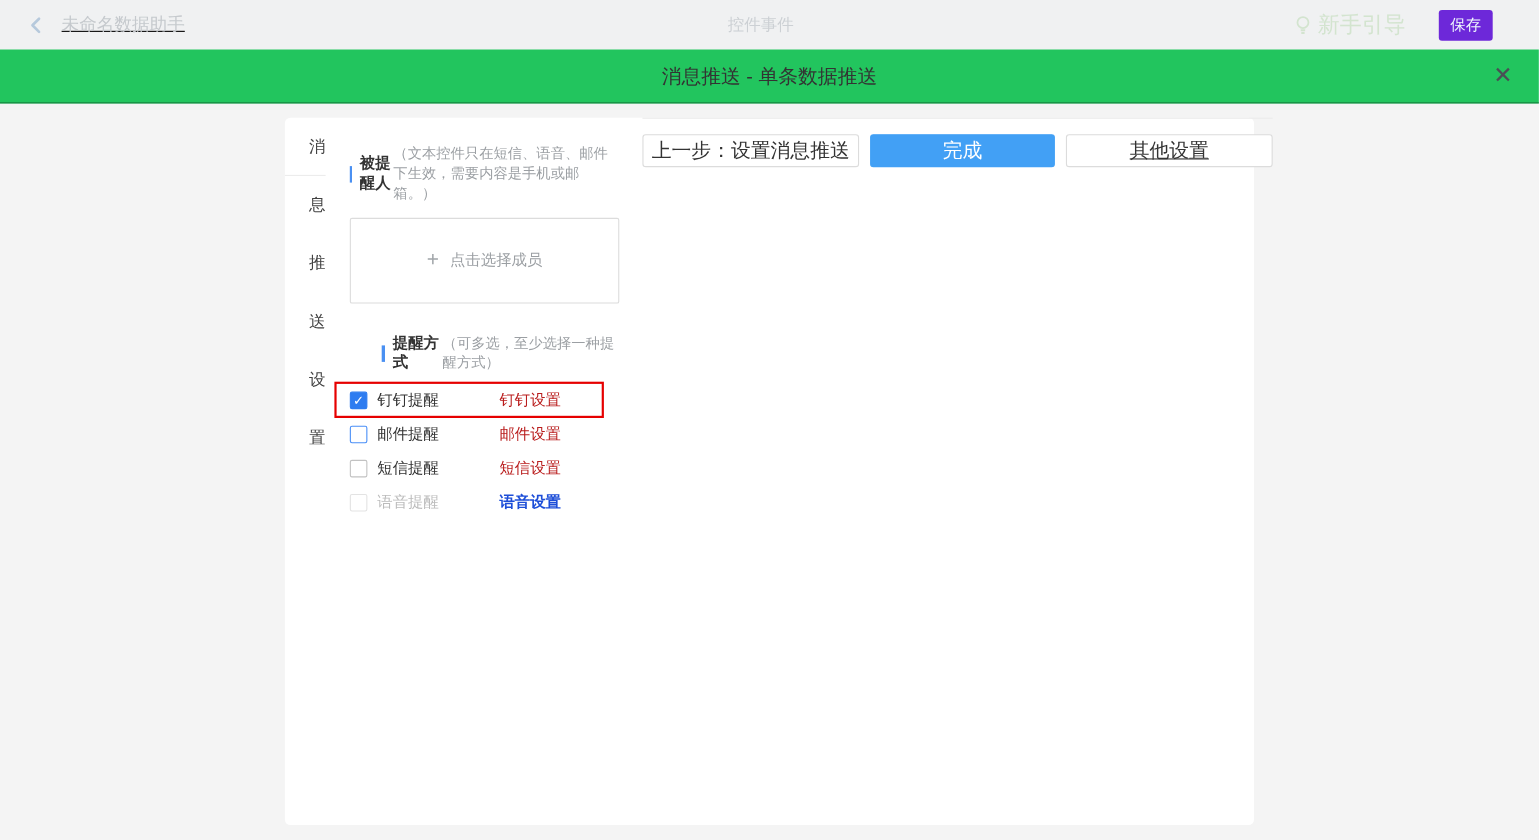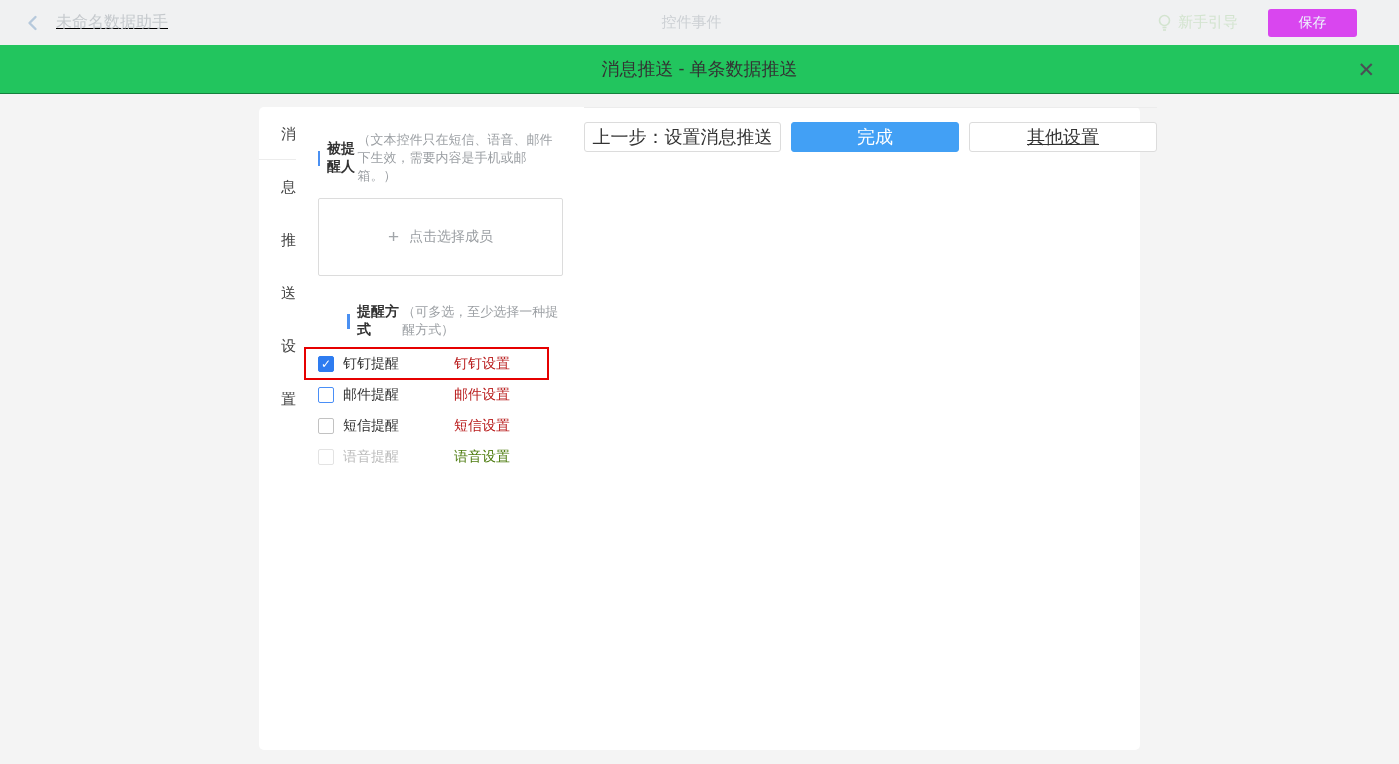--- a/index.html
+++ b/index.html
@@ -8,24 +8,24 @@
 
   
   .topbar { height:45px; background:#f0f1f2; display:flex; align-items:center;
     position:relative; }
   .topbar-left { display:flex; align-items:center; padding-left:24px;text-decoration:underline; }
   .back-icon { width:18px; height:18px; margin-right:14px; cursor:pointer; display:inline-flex; }
   .app-title { font-size:16px; color:#c5c9cd; }
   .topbar-center { position:absolute; left:0; right:16px; text-align:center;
     font-size:15px; color:#ccd0d4; pointer-events:none; }
   .topbar-right { margin-left:auto; display:flex; align-items:center; padding-right:42px; }
-  .guide { display:flex; align-items:center; color:#d3e4cf; font-size:15px;
+  .guide { display:flex; align-items:center; color:#d3e4cf; font-size:20px;
     margin-right:30px; cursor:pointer; }
   .guide svg { margin-right:6px; }
-  .save-btn { width:89px; height:28px; background:#d946ef; color:#eef6fd;
+  .save-btn { width:49px; height:28px; background:#6d28d9; color:#eef6fd;
     border:none; border-radius:3px; font-size:14px; cursor:pointer; }
 
   
   .modal-header { height:49px; background:#22c55e; position:relative;
     display:flex; align-items:center; justify-content:center;
     border-bottom:1px solid #15803d; }
   .modal-title { font-size:18px; color:#333; }
   .close-btn { position:absolute; right:24px; top:50%; transform:translateY(-50%);
     font-size:21px; color:#4a4f55; cursor:pointer; line-height:1; }
 
@@ -54,21 +54,21 @@
     display:inline-flex; align-items:center; justify-content:center;
     cursor:pointer; flex:0 0 16px; }
   .cb.checked { background:#2e7cf0; border:1px solid #2e7cf0; color:#fff;
     font-size:12px; font-weight:bold; }
   .cb.blue { background:#fff; border:1px solid #4a8ff7; }
   .cb.gray { background:#fff; border:1px solid #c2c2c2; }
   .cb.off  { background:#fff; border:1px solid #e3e3e3; cursor:default; }
   .opt-label { font-size:14px; color:#333; width:111px; }
   .opt-label.dim { color:#bcbcbc; }
   .opt-link { font-size:14px; color:#b91c1c; cursor:pointer; text-decoration:none; }
-  .opt-link.dim { color:#4d7c0f; cursor:default; }
+  .opt-link.dim { color:#1d4ed8; cursor:default;font-weight:bold; }
   .highlight-box { position:absolute; left:-14px; top:-1px; width:245px;
     height:33px; border:2px solid #e60000; pointer-events:none; }
 
   
   .card-footer { height:58px; border-top:1px solid #ececec;
     display:flex; align-items:flex-start; justify-content:center; padding-top:14px; }
   .btn { height:30px; font-size:18px; border-radius:3px; cursor:pointer;
     background:#fff; border:1px solid #dcdcdc; color:#333; padding:0 30px; }
   .btn + .btn { margin-left:10px; }
   .btn.primary { background:#42a0f5; border:1px solid #42a0f5; color:#fff;

